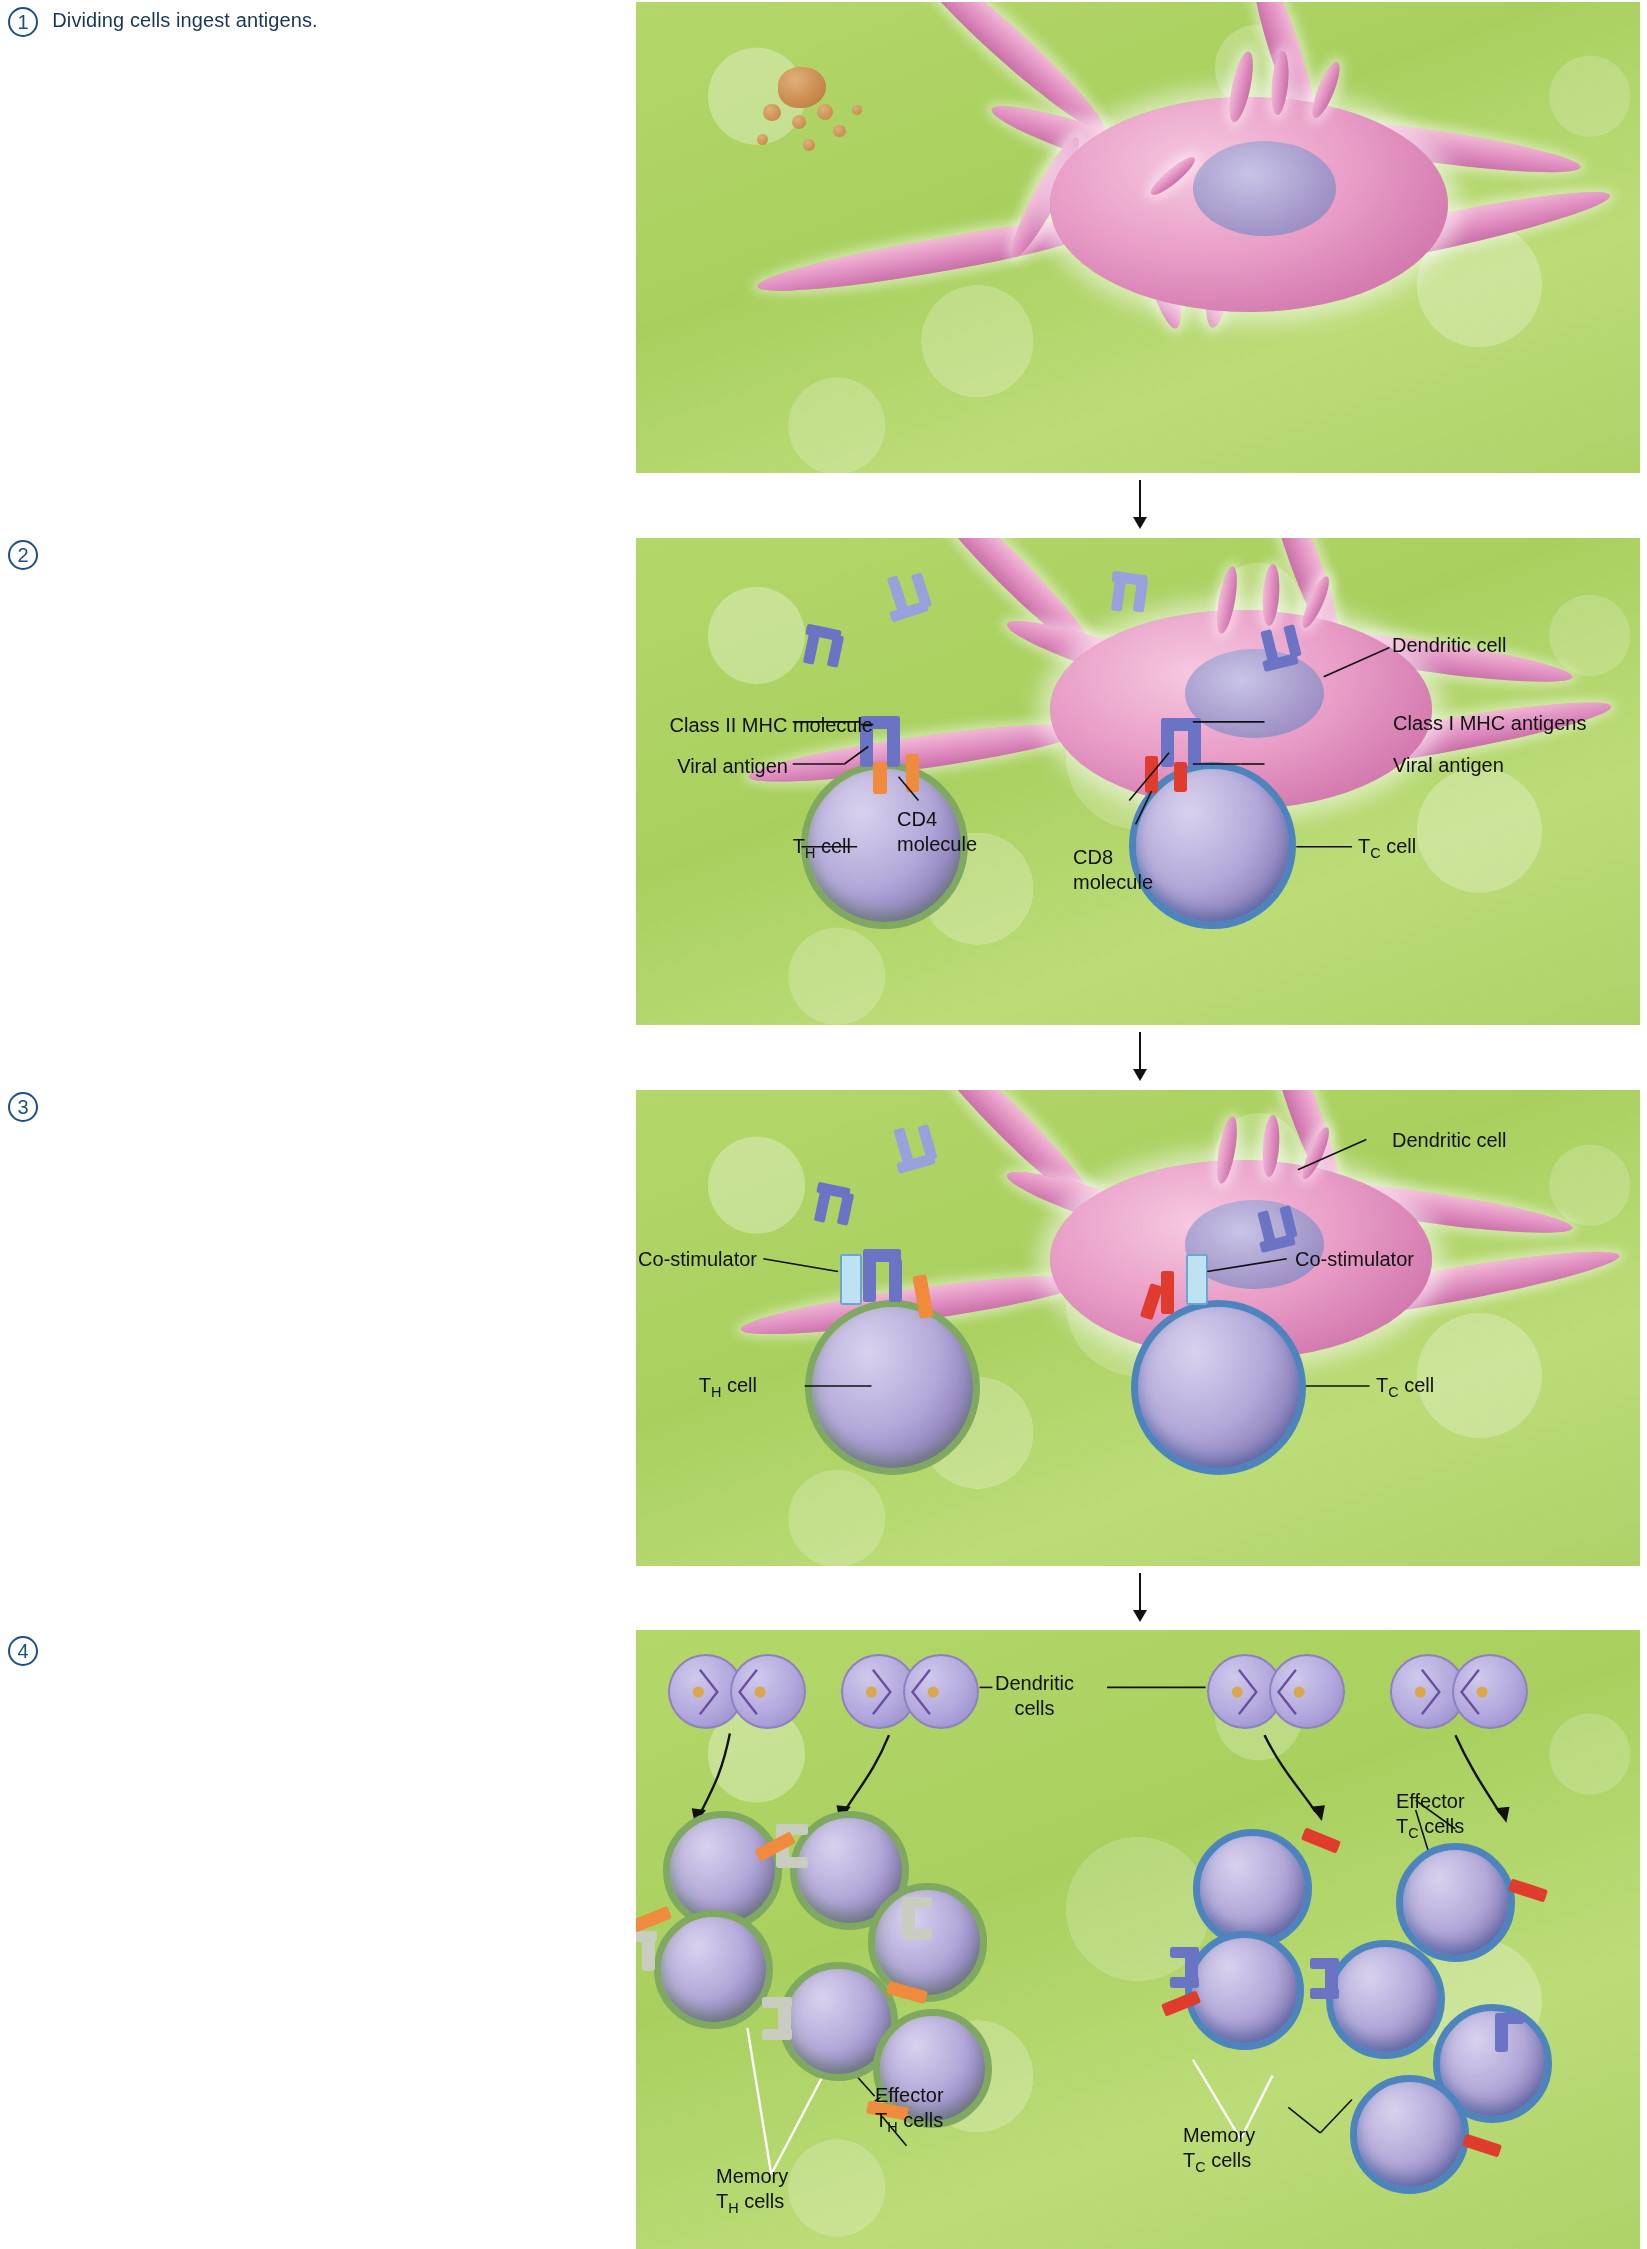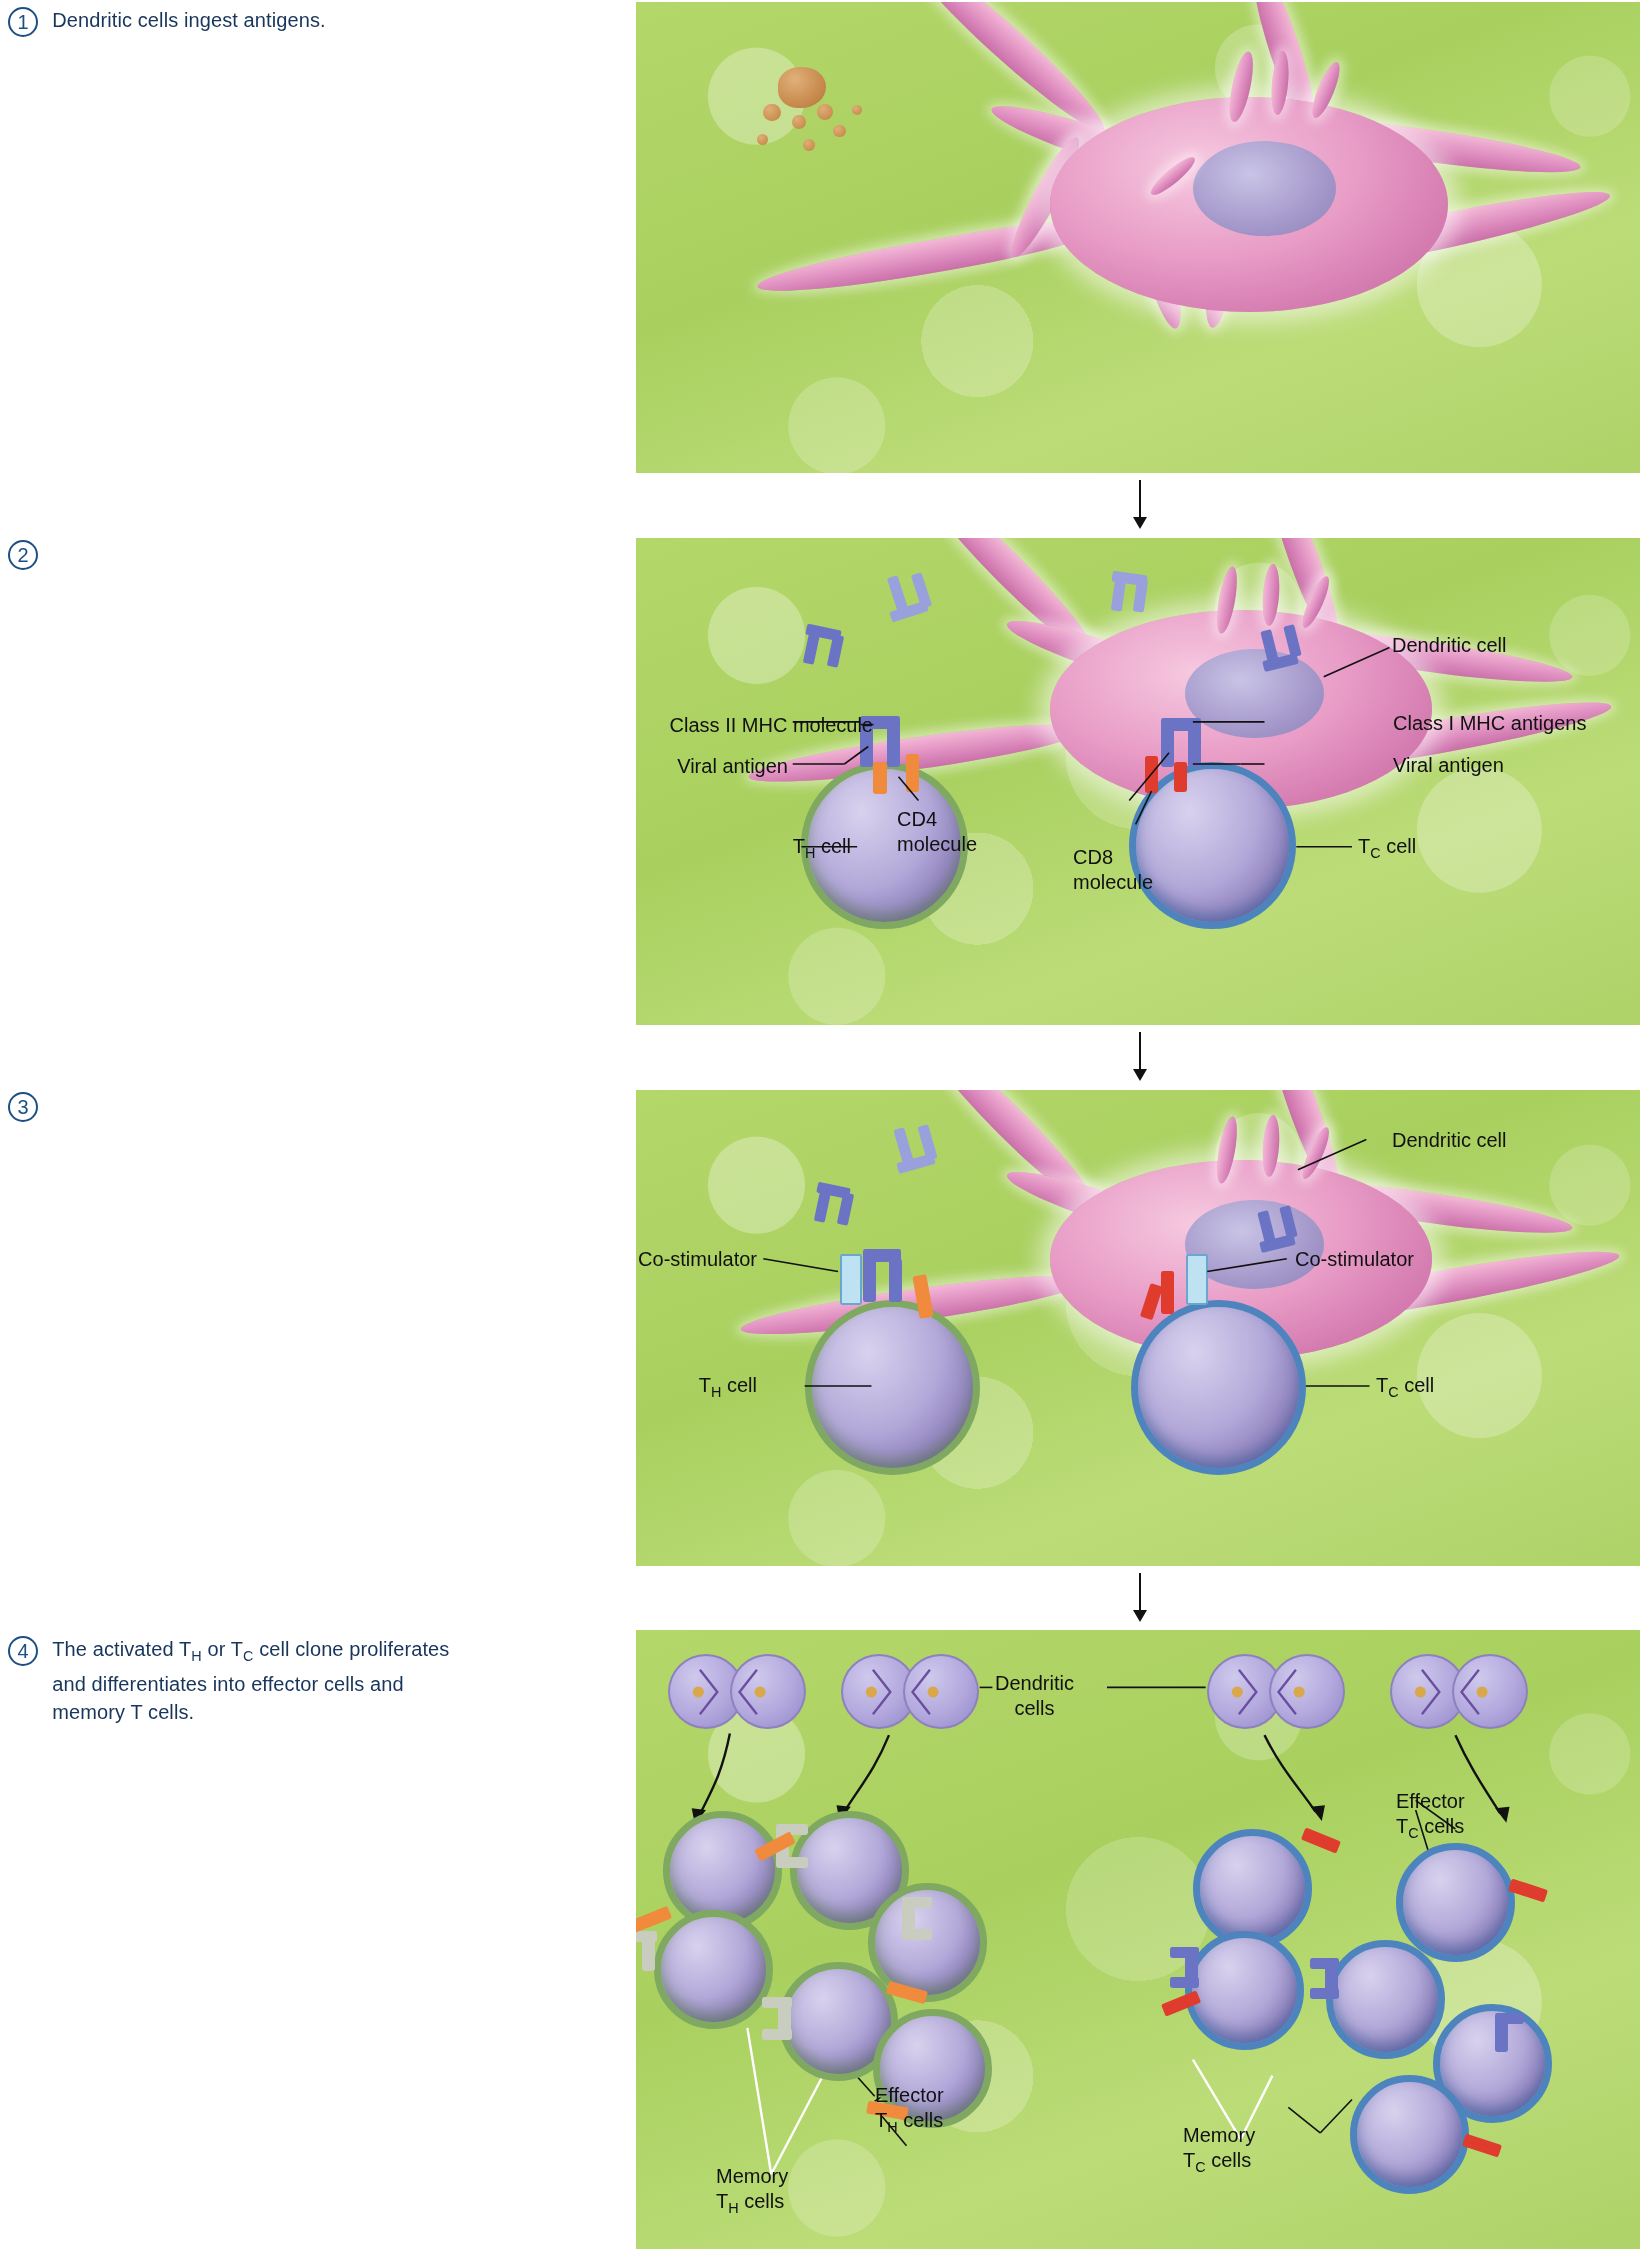--- a/index.html
+++ b/index.html
@@ -188,21 +188,21 @@
   .leader.h { height: 1.6px; }
   .leader-svg { position: absolute; overflow: visible; }
 </style>
 </head>
 <body>
 
 <div class="figure">
 
   <div class="step-text" style="top: 6.4px;">
     <div class="step-num">1</div>
-    <div class="step-body">Dendritic cells ingest antigens.</div>
+    <div class="step-body">Dividing cells ingest antigens.</div>
   </div>
 
   <div class="panel" style="top: 1.6px; height: 471px;">
 
     <div class="dendritic">
 
       <div class="dc-arm" style="left:119px; top:239px; width:342px; height:33px; transform:rotate(-10deg); border-radius:50% 40% 45% 55%;"></div>
       <div class="dc-arm" style="left:239px; top:24px;  width:262px; height:33px; transform:rotate(42deg);"></div>
       <div class="dc-arm" style="left:350px; top:127px; width:231px; height:32px; transform:rotate(18deg);"></div>
       <div class="dc-arm" style="left:557px; top:32px;  width:183px; height:30px; transform:rotate(72deg);"></div>
@@ -401,25 +401,20 @@
     <div class="label" style="left:740px; top:283px;">T<sub>C</sub> cell</div>
   </div>
 
   <div class="flow-arrow" style="top: 1573px; height: 49px;">
     <div class="shaft" style="height: 38px;"></div>
     <div class="head" style="top: 37px;"></div>
   </div>
 
   <div class="step-text" style="top: 1635px;">
     <div class="step-num">4</div>
-    <div class="step-body">
-      <span>The activated T<sub>H</sub> or T<sub>C</sub> cell clone proliferates</span><br>
-      <span>and differentiates into effector cells and</span><br>
-      <span>memory T cells.</span>
-    </div>
   </div>
 
   <div class="panel" style="top: 1630px; height: 620px;">
 
     <div>
       <div class="dividing" style="left:32px; top:24px; width:76px; height:75px;"></div>
       <div class="dividing" style="left:94px; top:24px; width:76px; height:75px;"></div>
       <svg class="leader-svg" style="left:32px; top:24px; width:143px; height:76px;" viewBox="0 0 180 96" width="143" height="76">
         <path d="M40 20 L62 48 L40 76 M112 20 L90 48 L112 76" stroke="#6a4fa0" stroke-width="3" fill="none"></path>
         <circle cx="38" cy="48" r="7" fill="#d9a84b"></circle>

